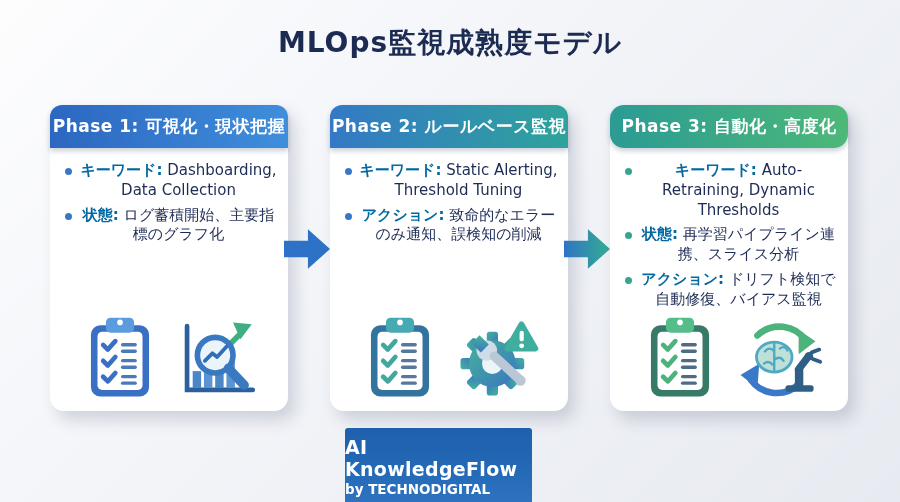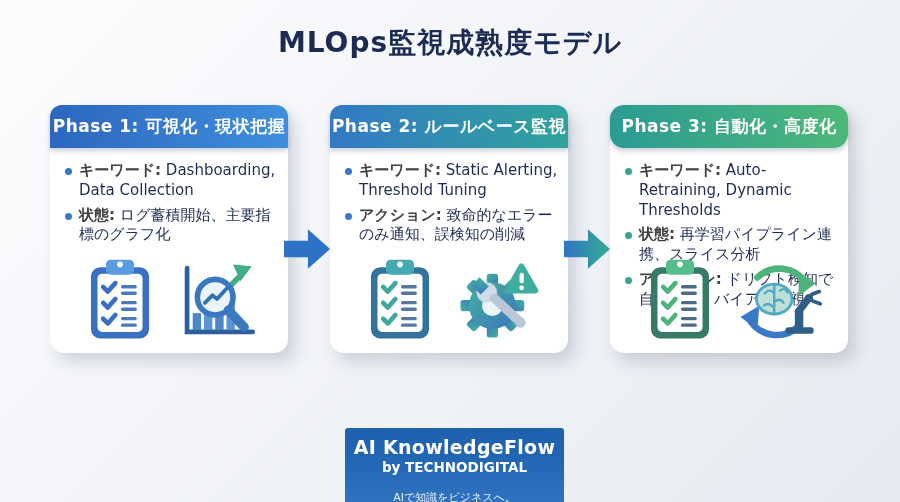--- a/index.html
+++ b/index.html
@@ -6,48 +6,48 @@
   body{
     width:900px;height:502px;overflow:hidden;position:relative;
     font-family:"DejaVu Sans","Liberation Sans",sans-serif;
     background:linear-gradient(135deg,#fdfdfe 0%,#f2f4f8 45%,#e7eaf0 100%);
   }
   .title{
     position:absolute;top:24px;left:0;width:100%;text-align:center;
     font-size:28px;font-weight:800;color:#1c2b52;letter-spacing:1px;
   }
   .card{
-    position:absolute;top:105px;width:238px;height:248px;background:#ffffff;
-    border-radius:14px;box-shadow:7px 9px 16px rgba(60,70,100,.20);
+    position:absolute;top:105px;width:238px;height:306px;background:#ffffff;
+    border-radius:14px;box-shadow:7px 9px 16px rgba(60,70,100,.20);text-align:center;
   }
   .p1{left:50px}.p2{left:330px}.p3{left:610px}
   .card-header{
     height:43px;border-radius:12px 12px 0 0;display:flex;align-items:center;justify-content:center;
     color:#ffffff;font-weight:700;font-size:17px;letter-spacing:.5px;
     box-shadow:0 3px 5px rgba(20,40,80,.22);
   }
   .p1 .card-header{background:linear-gradient(90deg,#2c67c0,#3f8edc);}
   .p2 .card-header{background:linear-gradient(90deg,#3379c6,#2fa39b);}
   .p3 .card-header{background:linear-gradient(90deg,#2b9b94,#4cb878);border-radius:14px;}
   .bullets{margin:13px 10px 0 14px;padding:0;list-style:none;}
   .bullets li{
     position:relative;padding-left:15px;font-size:15px;line-height:1.32;
     color:#1e2c55;margin-bottom:5px;
   }
   .dot{position:absolute;left:1px;top:7px;width:7px;height:7px;border-radius:50%;background:#3a76c8;}
   .p3 .dot{background:#35a58d;}
-  .blabel{font-weight:700;color:#404040;}
+  .blabel{font-weight:700;color:#0369a1;}
   .icons{position:absolute;bottom:8px;left:0;width:100%;display:flex;justify-content:center;gap:8px;}
   .icons svg{width:90px;height:90px;display:block;}
   .arrow{position:absolute;top:227px;width:46px;height:44px;
     clip-path:polygon(0 31%,52% 31%,52% 5%,100% 50%,52% 95%,52% 69%,0 69%);}
   .arrow1{left:284px;background:#2e72c8;}
   .arrow2{left:564px;background:linear-gradient(90deg,#2f74c4,#35ad92);}
   .badge{
-    position:absolute;left:345px;top:428px;width:219px;height:74px;text-align:center;color:#fff;
+    position:absolute;left:345px;top:428px;width:187px;height:74px;text-align:left;color:#fff;
     background:linear-gradient(180deg,#1e60ad 0%,#2369b6 55%,#2f73c0 100%);
     border-radius:3px 3px 0 0;
   }
   .badge .brand{font-size:19px;font-weight:800;padding-top:8px;letter-spacing:.3px;}
   .badge .by{font-size:13.5px;font-weight:700;margin-top:1px;}
   .badge .tagline{font-size:11px;margin-top:15px;color:rgba(255,255,255,.9);}
   
   .cbp1 .f{fill:#3a70c4}.cbp1 .c{fill:#5b9be0}.cbp1 .k{stroke:#3a70c4}.cbp1 .l{fill:#4c7ab8}
   .cbp2 .f{fill:#33749f}.cbp2 .c{fill:#46aab2}.cbp2 .k{stroke:#3fa9a0}.cbp2 .l{fill:#56779e}
   .cbp3 .f{fill:#377a68}.cbp3 .c{fill:#55bd8a}.cbp3 .k{stroke:#4db37c}.cbp3 .l{fill:#4f6b85}

